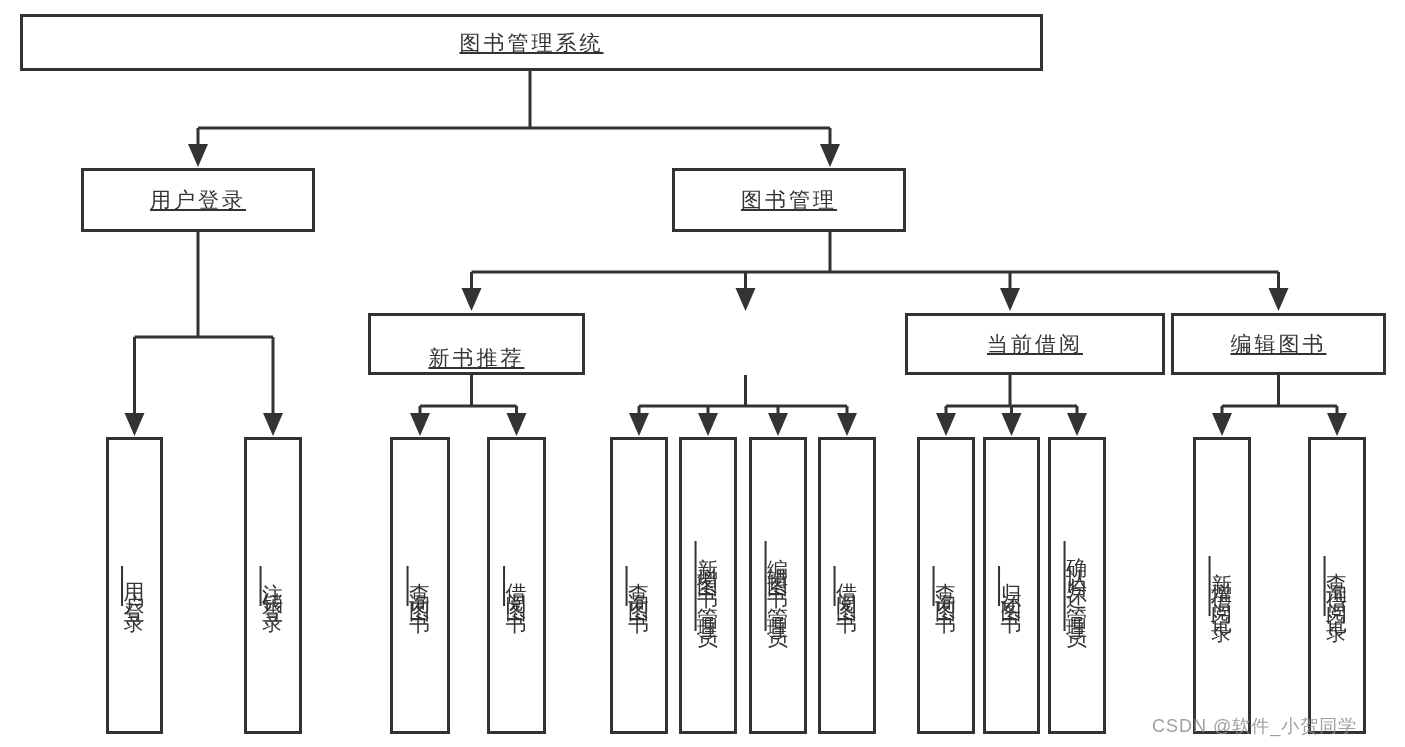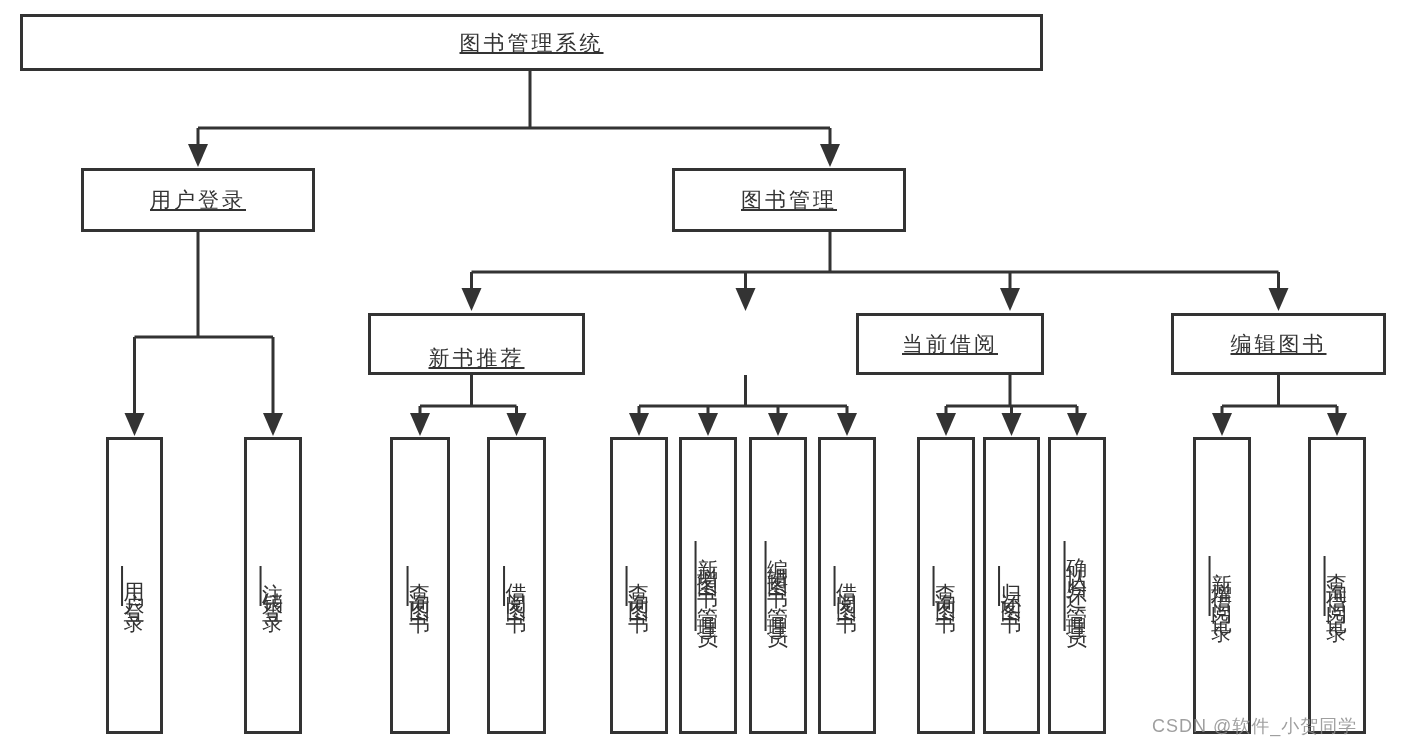--- a/index.html
+++ b/index.html
@@ -96,21 +96,21 @@
   <div class="hbox l2-box" style="left:81px;">
     <span>用户登录</span>
   </div>
   <div class="hbox l2-box" style="left:672px;">
     <span>图书管理</span>
   </div>
 
   <div class="hbox l3-box" style="left:368px;width:217px;align-items:flex-end;">
     <span>新书推荐</span>
   </div>
-  <div class="hbox l3-box" style="left:856px;width:188px;text-align:right;">
+  <div class="hbox l3-box" style="left:905px;width:260px;text-align:right;">
     <span>当前借阅</span>
   </div>
   <div class="hbox l3-box" style="left:1171px;width:215px;">
     <span>编辑图书</span>
   </div>
 
   <div class="vbox" style="left:106px;width:57px;">
     <span class="vtext">用户登录</span>
   </div>
   <div class="vbox" style="left:244px;width:58px;">

